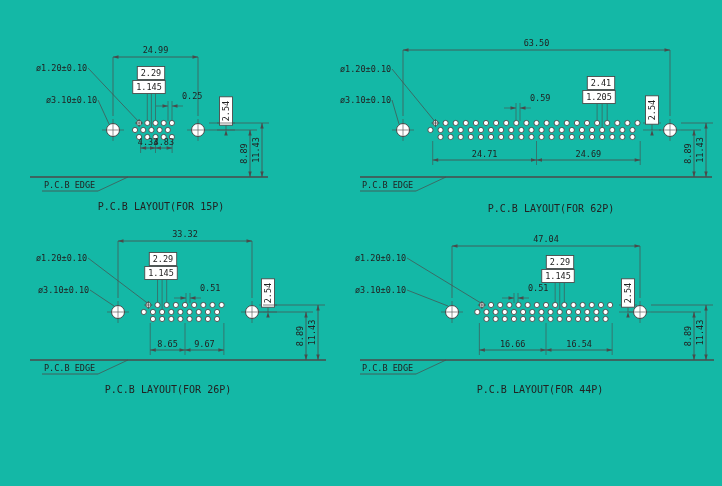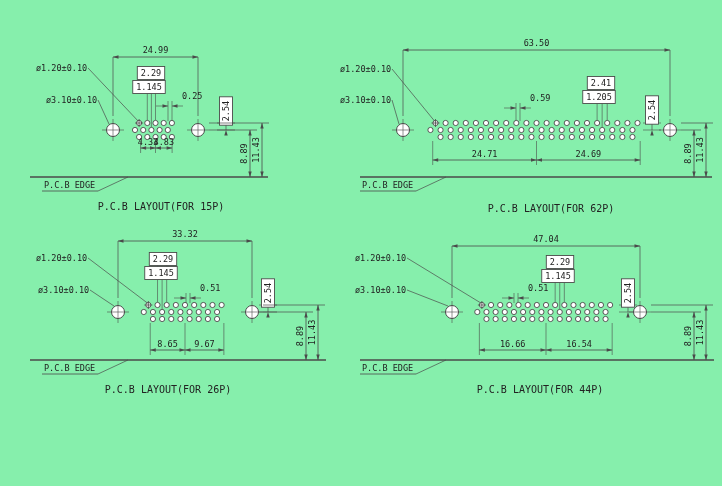--- a/index.html
+++ b/index.html
@@ -1,16 +1,16 @@
 <!DOCTYPE html>
 <html><head>
 <meta charset="utf-8">
 <style>
   html,body{margin:0;padding:0;background:#ffffff;}
-  .canvas{position:relative;width:722px;height:486px;background:#86efac;overflow:hidden;
+  .canvas{position:relative;width:722px;height:486px;background:#14b8a6;overflow:hidden;
           font-family:"DejaVu Sans Mono", monospace;}
   svg{display:block;}
   svg text{font-family:"DejaVu Sans Mono", monospace;}
 </style>
 </head>
 <body>
 
 <div class="canvas">
   <svg id="dwg" width="722" height="486" viewBox="0 0 722 486">
       <g>

